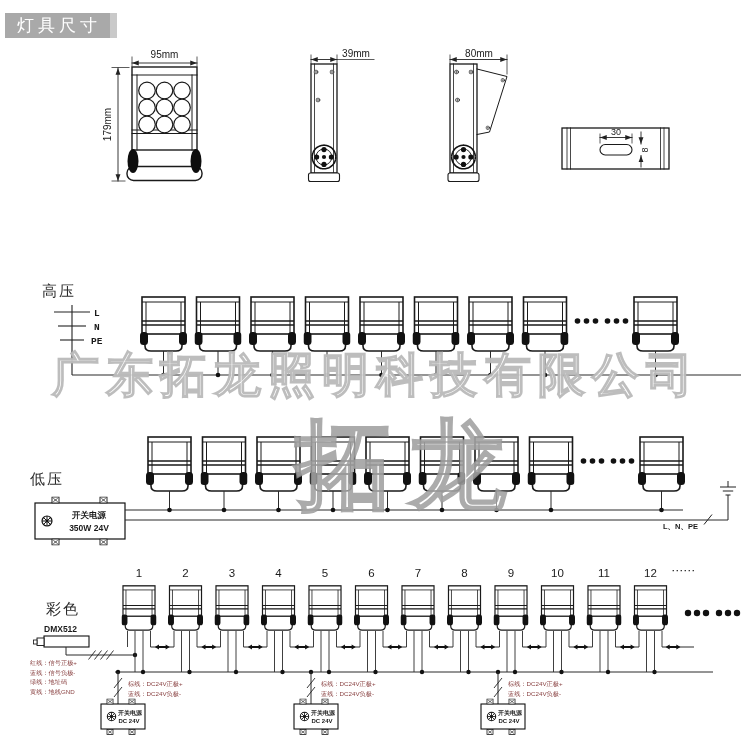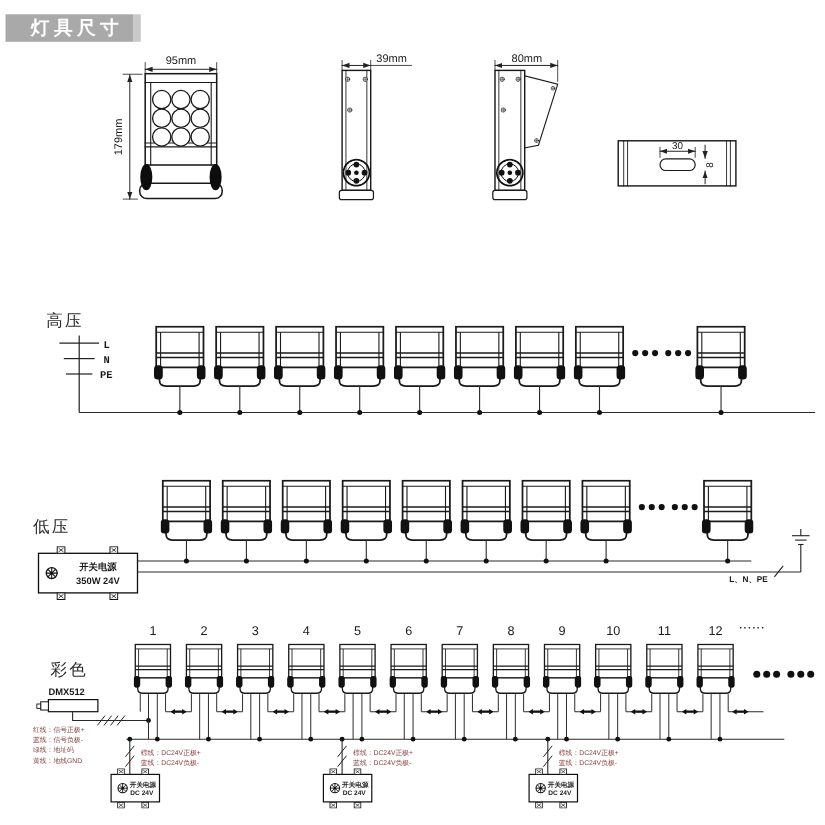--- a/index.html
+++ b/index.html
@@ -1,19 +1,19 @@
 <!DOCTYPE html>
 <html><head>
 <meta charset="utf-8">
 <style>
   html,body{margin:0;padding:0;background:#fff;}
   #canvas{position:relative;width:750px;height:750px;background:#fff;overflow:hidden;
           font-family:"Liberation Sans",sans-serif;}
   .section-header{position:absolute;left:5px;height:23px;line-height:23px;background:#a9a9a9;
-    color:#fff;font-size:17px;font-weight:bold;letter-spacing:4px;padding:1px 9px 1px 23px;z-index:3;}
+    color:#fff;font-size:17px;font-weight:normal;letter-spacing:4px;padding:1px 9px 1px 12px;z-index:3;}
   .section-header::after{content:"";position:absolute;right:-7px;top:0;width:7px;height:100%;background:#c9c9c9;}
   #hdr1{top:13px;} #hdr2{top:213px;}
   #artwork{position:absolute;left:0;top:0;z-index:1;}
   .wm-company{position:absolute;left:52px;top:344px;z-index:5;white-space:nowrap;
     font-size:47px;font-weight:bold;letter-spacing:7px;
     color:rgba(255,255,255,0.82);-webkit-text-stroke:1.2px rgba(178,178,178,0.85);}
   .wm-brand{position:absolute;left:296px;top:402px;z-index:5;white-space:nowrap;
     font-size:96px;font-weight:bold;letter-spacing:18px;
     color:rgba(255,255,255,0.5);-webkit-text-stroke:2.2px rgba(150,150,150,0.8);}
   svg text{fill:#1a1a1a;}
@@ -29,20 +29,22 @@
   .dmx{font-size:8.5px;font-weight:bold;}
   .smdim{font-size:9px;}
 </style>
 </head>
 <body>
 
 <div id="canvas">
 
   <div id="hdr1" class="section-header">灯具尺寸</div>
 
+  <div class="wm-company">广东拓龙照明科技有限公司</div>
+  <div class="wm-brand">拓龙</div>
 
   <svg id="artwork" width="750" height="750" viewBox="0 0 750 750">
     <defs>
       <marker id="ah" markerWidth="9" markerHeight="7" refX="7.5" refY="3" orient="auto-start-reverse">
         <path d="M0,0.3 L7.5,3 L0,5.7 Z" fill="#222"></path>
       </marker>
       <symbol id="lamp" viewBox="0 0 47 56" preserveAspectRatio="none">
         <rect x="2" y="1" width="43" height="37" fill="#fff" stroke="#1a1a1a" stroke-width="1.6"></rect>
         <line x1="2" y1="6" x2="45" y2="6" stroke="#1a1a1a" stroke-width="1"></line>
         <line x1="6" y1="6" x2="6" y2="38" stroke="#1a1a1a" stroke-width="1"></line>

